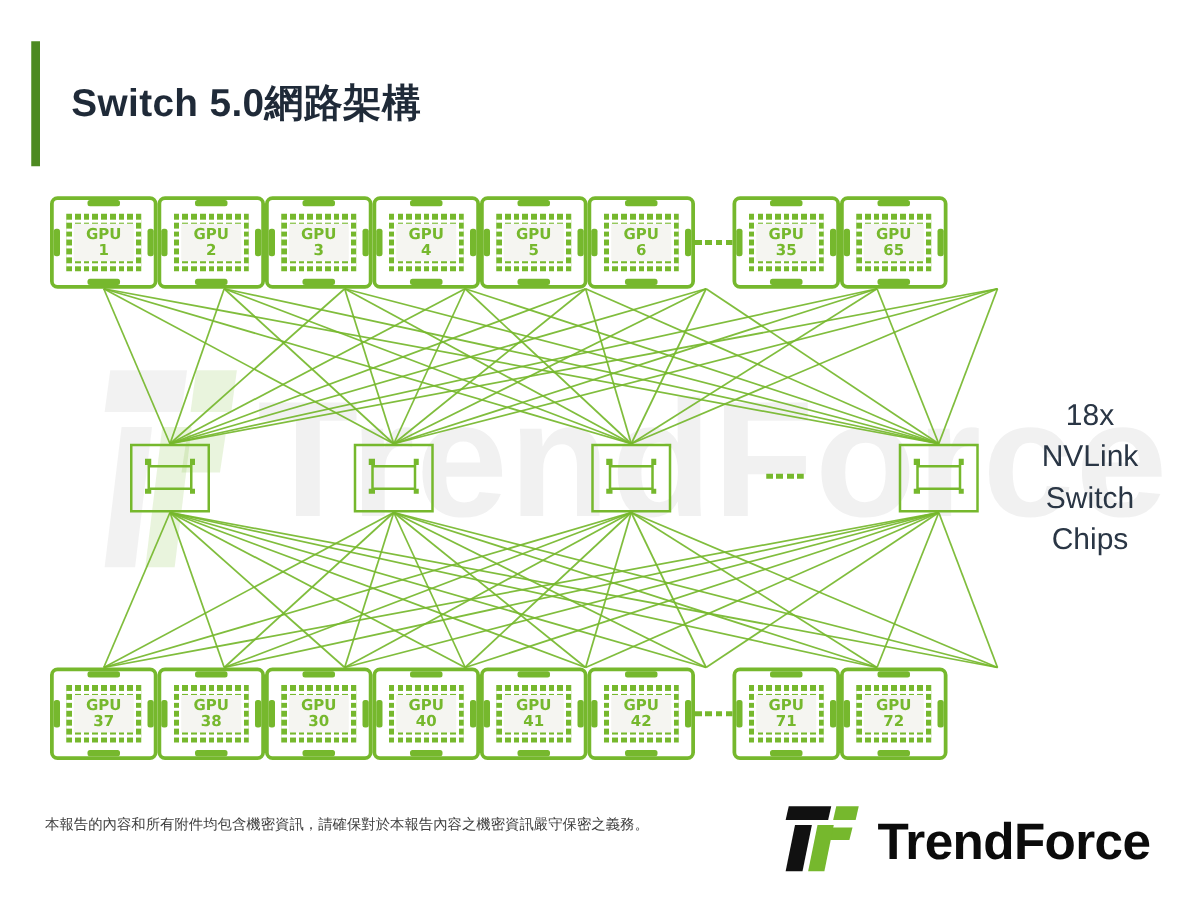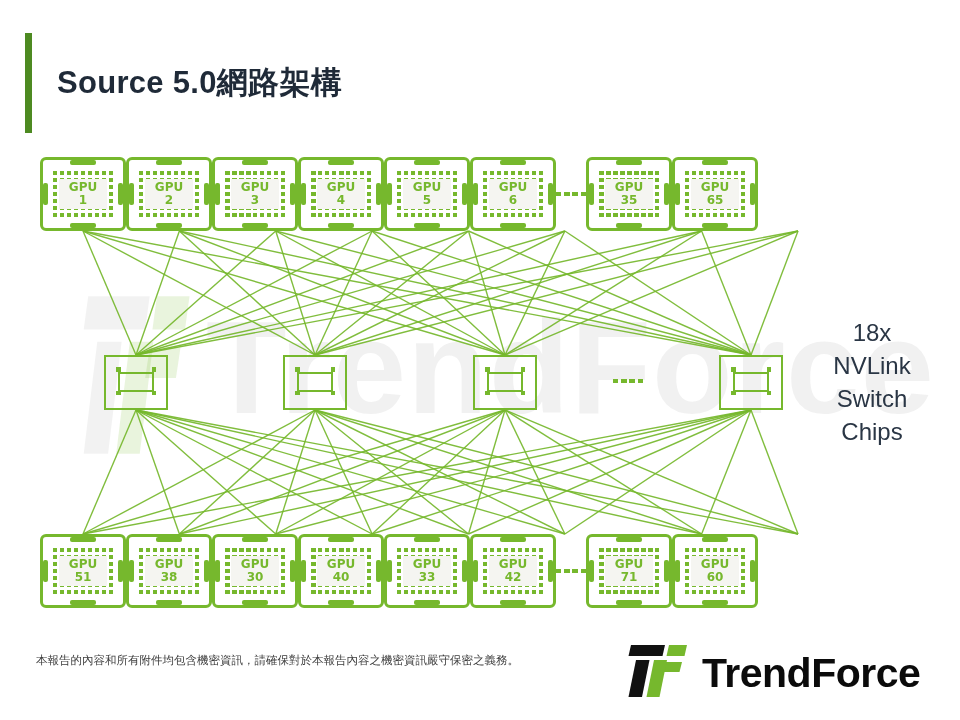--- a/index.html
+++ b/index.html
@@ -78,21 +78,21 @@
   <svg class="wm-mark" viewBox="0 0 84 60" preserveAspectRatio="none">
     <polygon points="20,4 54,4 51.5,15 17.5,15" fill="rgba(0,0,0,0.05)"></polygon>
     <polygon points="25,19 38.5,19 31,56 17.5,56" fill="rgba(0,0,0,0.05)"></polygon>
     <polygon points="58,4 76,4 73.5,15 55.5,15" fill="rgba(118,184,45,0.16)"></polygon>
     <polygon points="54,21 71,21 68.5,31 51.5,31" fill="rgba(118,184,45,0.16)"></polygon>
     <polygon points="43,19 56,19 48.5,56 35.5,56" fill="rgba(118,184,45,0.16)"></polygon>
   </svg>
   <div class="wm-text">TrendForce</div>
 
   <div class="accent-bar"></div>
-  <h1 class="page-title" style="margin:0">Source 5.0網路架構</h1>
+  <h1 class="page-title" style="margin:0">Switch 5.0網路架構</h1>
 
   <svg id="wires" width="960" height="720">
       <line x1="83" y1="231" x2="136" y2="355" stroke="#76b82d" stroke-width="1.4" opacity="0.92"></line>
       <line x1="83" y1="231" x2="315" y2="355" stroke="#76b82d" stroke-width="1.4" opacity="0.92"></line>
       <line x1="83" y1="231" x2="505" y2="355" stroke="#76b82d" stroke-width="1.4" opacity="0.92"></line>
       <line x1="83" y1="231" x2="751" y2="355" stroke="#76b82d" stroke-width="1.4" opacity="0.92"></line>
       <line x1="179.375" y1="231" x2="136" y2="355" stroke="#76b82d" stroke-width="1.4" opacity="0.92"></line>
       <line x1="179.375" y1="231" x2="315" y2="355" stroke="#76b82d" stroke-width="1.4" opacity="0.92"></line>
       <line x1="179.375" y1="231" x2="505" y2="355" stroke="#76b82d" stroke-width="1.4" opacity="0.92"></line>
       <line x1="179.375" y1="231" x2="751" y2="355" stroke="#76b82d" stroke-width="1.4" opacity="0.92"></line>
@@ -278,21 +278,21 @@
     </div>
   <div class="chip-row" id="bottom-row">
       <div class="chip-gpu">
     <i class="tab tab-t"></i>
     <i class="tab tab-b"></i>
     <i class="tab tab-l"></i>
     <i class="tab tab-r"></i>
     <div class="pads"></div>
     <div class="chip-label">
       <span>GPU</span>
-      <span>51</span>
+      <span>37</span>
     </div>
   </div>
       <div class="chip-gpu">
     <i class="tab tab-t"></i>
     <i class="tab tab-b"></i>
     <i class="tab tab-l"></i>
     <i class="tab tab-r"></i>
     <div class="pads"></div>
     <div class="chip-label">
       <span>GPU</span>
@@ -322,21 +322,21 @@
     </div>
   </div>
       <div class="chip-gpu">
     <i class="tab tab-t"></i>
     <i class="tab tab-b"></i>
     <i class="tab tab-l"></i>
     <i class="tab tab-r"></i>
     <div class="pads"></div>
     <div class="chip-label">
       <span>GPU</span>
-      <span>33</span>
+      <span>41</span>
     </div>
   </div>
       <div class="chip-gpu">
     <i class="tab tab-t"></i>
     <i class="tab tab-b"></i>
     <i class="tab tab-l"></i>
     <i class="tab tab-r"></i>
     <div class="pads"></div>
     <div class="chip-label">
       <span>GPU</span>
@@ -356,21 +356,21 @@
     </div>
   </div>
       <div class="chip-gpu">
     <i class="tab tab-t"></i>
     <i class="tab tab-b"></i>
     <i class="tab tab-l"></i>
     <i class="tab tab-r"></i>
     <div class="pads"></div>
     <div class="chip-label">
       <span>GPU</span>
-      <span>60</span>
+      <span>72</span>
     </div>
   </div>
     </div>
 
   <div class="annotation">
     <div>18x</div>
     <div>NVLink</div>
     <div>Switch</div>
     <div>Chips</div>
   </div>

